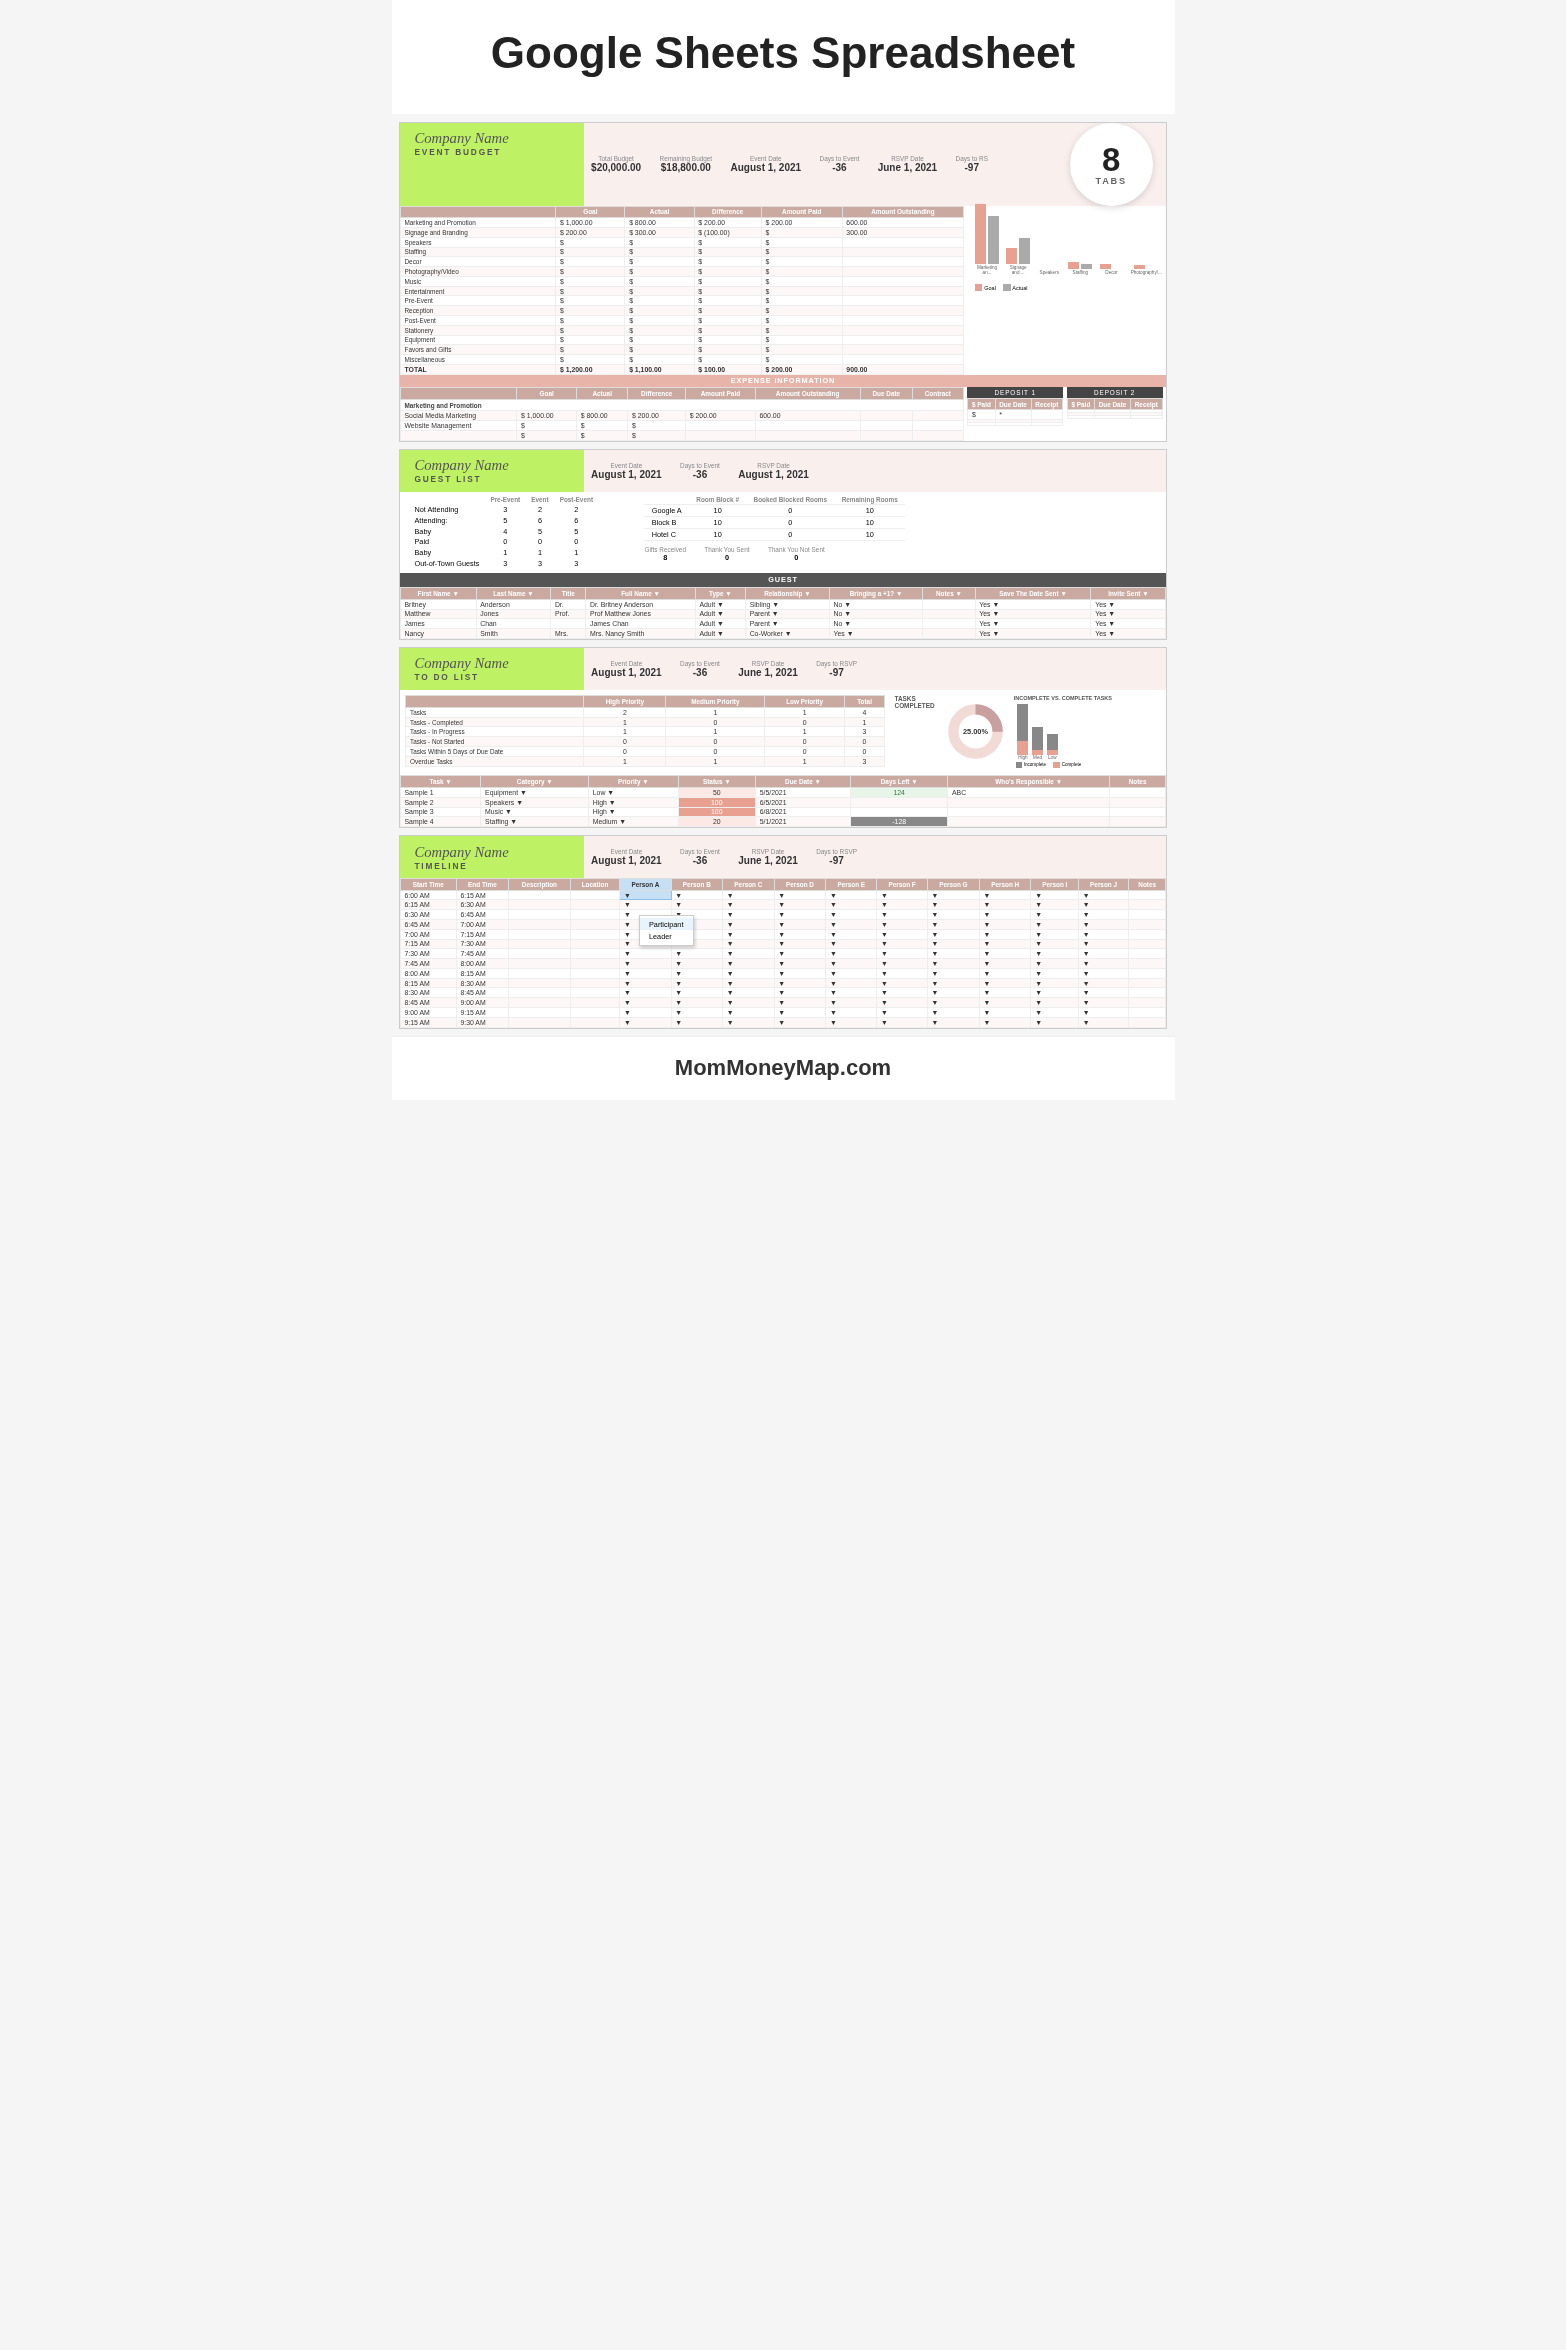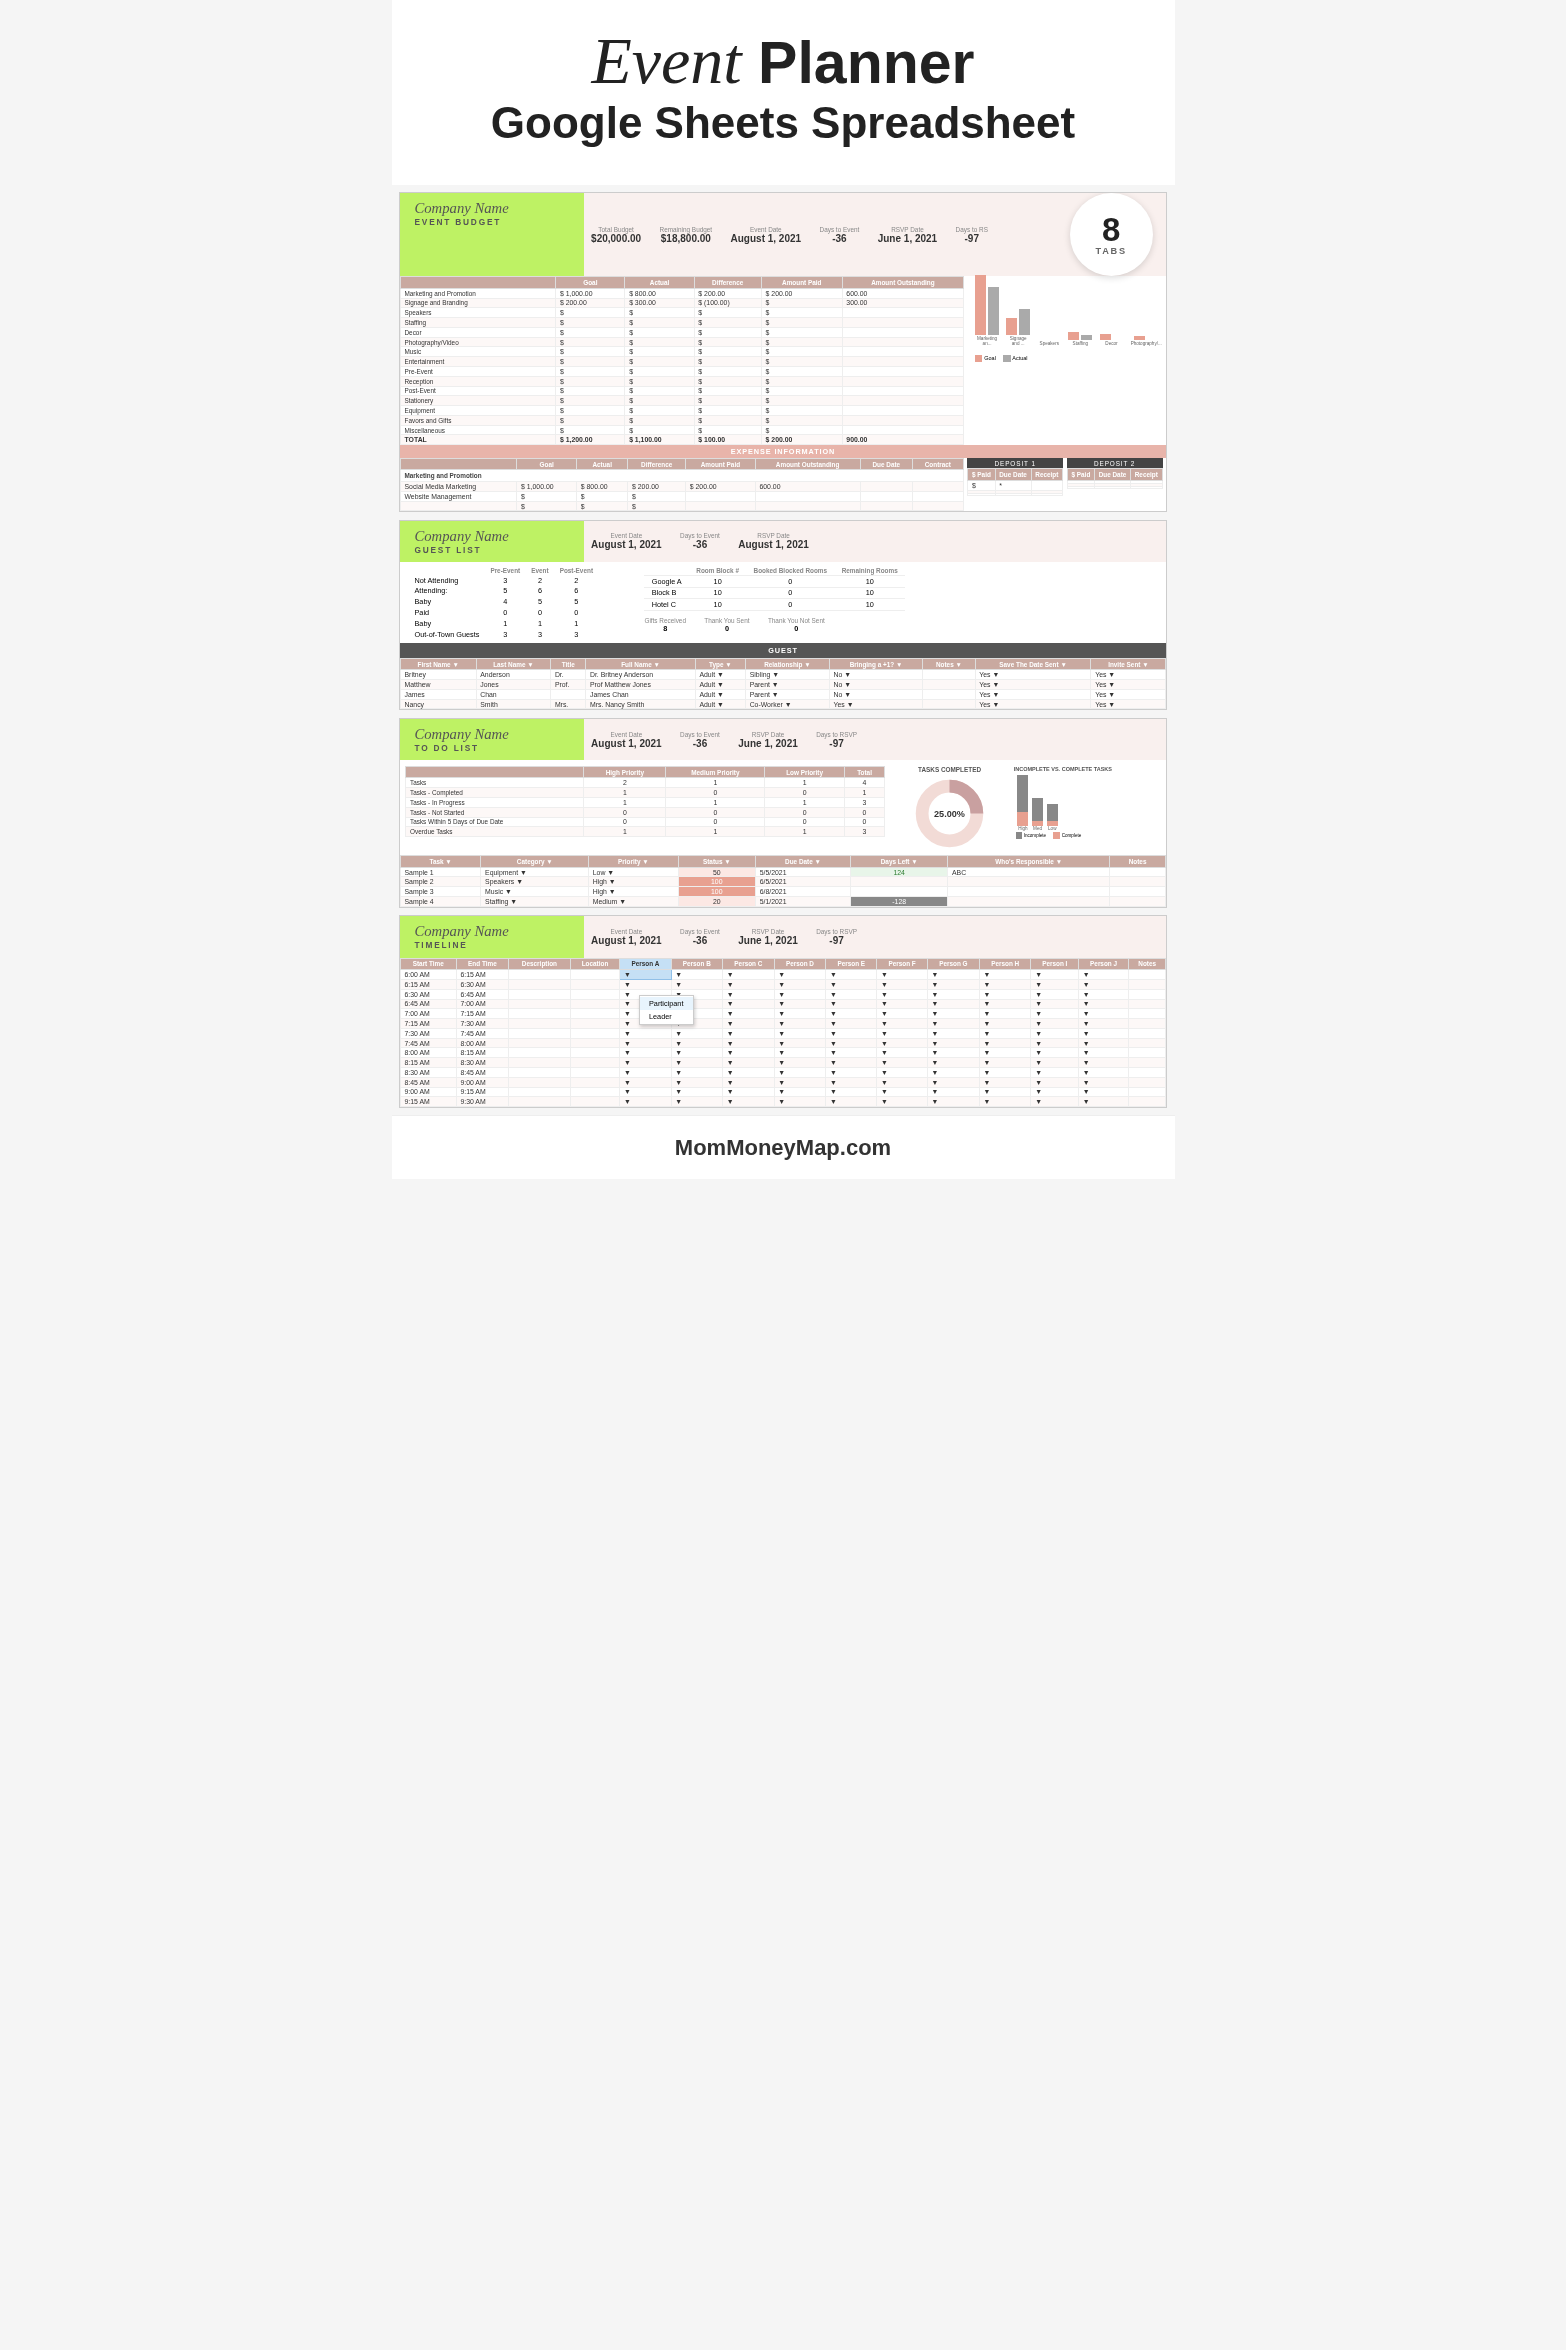--- a/index.html
+++ b/index.html
@@ -188,23 +188,20 @@
     .hotel-table th {
       color: #888;
       font-size: 6.4px;
       font-weight: bold;
     }
   </style>
 </head>
 <body>
 
 <div class="header">
-  <div class="header-title">
-    <span class="event-script">Event</span><span> Planner</span>
-  </div>
   <div class="header-subtitle">Google Sheets Spreadsheet</div>
 </div>
 
 <div class="ss-container relative-wrapper">
 
   <div class="ss-header-row">
     <div class="company-name-block">
       <div class="company-name-script">Company Name</div>
       <div class="company-name-label">EVENT BUDGET</div>
     </div>
@@ -830,21 +827,21 @@
     <td style="font-size:6.4px;">Overdue Tasks</td>
     <td style="text-align:center;">1</td>
     <td style="text-align:center;">1</td>
     <td style="text-align:center;">1</td>
     <td style="text-align:center;">3</td>
   </tr>
           </tbody>
       </table>
     </div>
 
-    <div style="display:flex; flex-direction:column; align-items:center; width:110px;">
+    <div style="display:flex; flex-direction:row; width:110px;">
       <div style="font-size:6.4px; font-weight:bold; color:#555; margin-bottom:3.7px;">TASKS COMPLETED</div>
       <svg width="73" height="73" viewBox="0 0 80 80" style="font-size:9px">
         <circle cx="40" cy="40" r="30" fill="none" stroke="#f2dbd6" stroke-width="14"></circle>
         <circle cx="40" cy="40" r="30" fill="none" stroke="#c9a0a0" stroke-width="14" stroke-dasharray="47.1 141.3" stroke-dashoffset="0" transform="rotate(-90 40 40)"></circle>
         <text x="40" y="44" text-anchor="middle" font-size="10" font-weight="bold" fill="#333">25.00%</text>
       </svg>
     </div>
 
     <div style="display:flex; flex-direction:column; width:147px;">
       <div style="font-size:5.5px; font-weight:bold; color:#555; margin-bottom:3.7px;">INCOMPLETE VS. COMPLETE TASKS</div>

